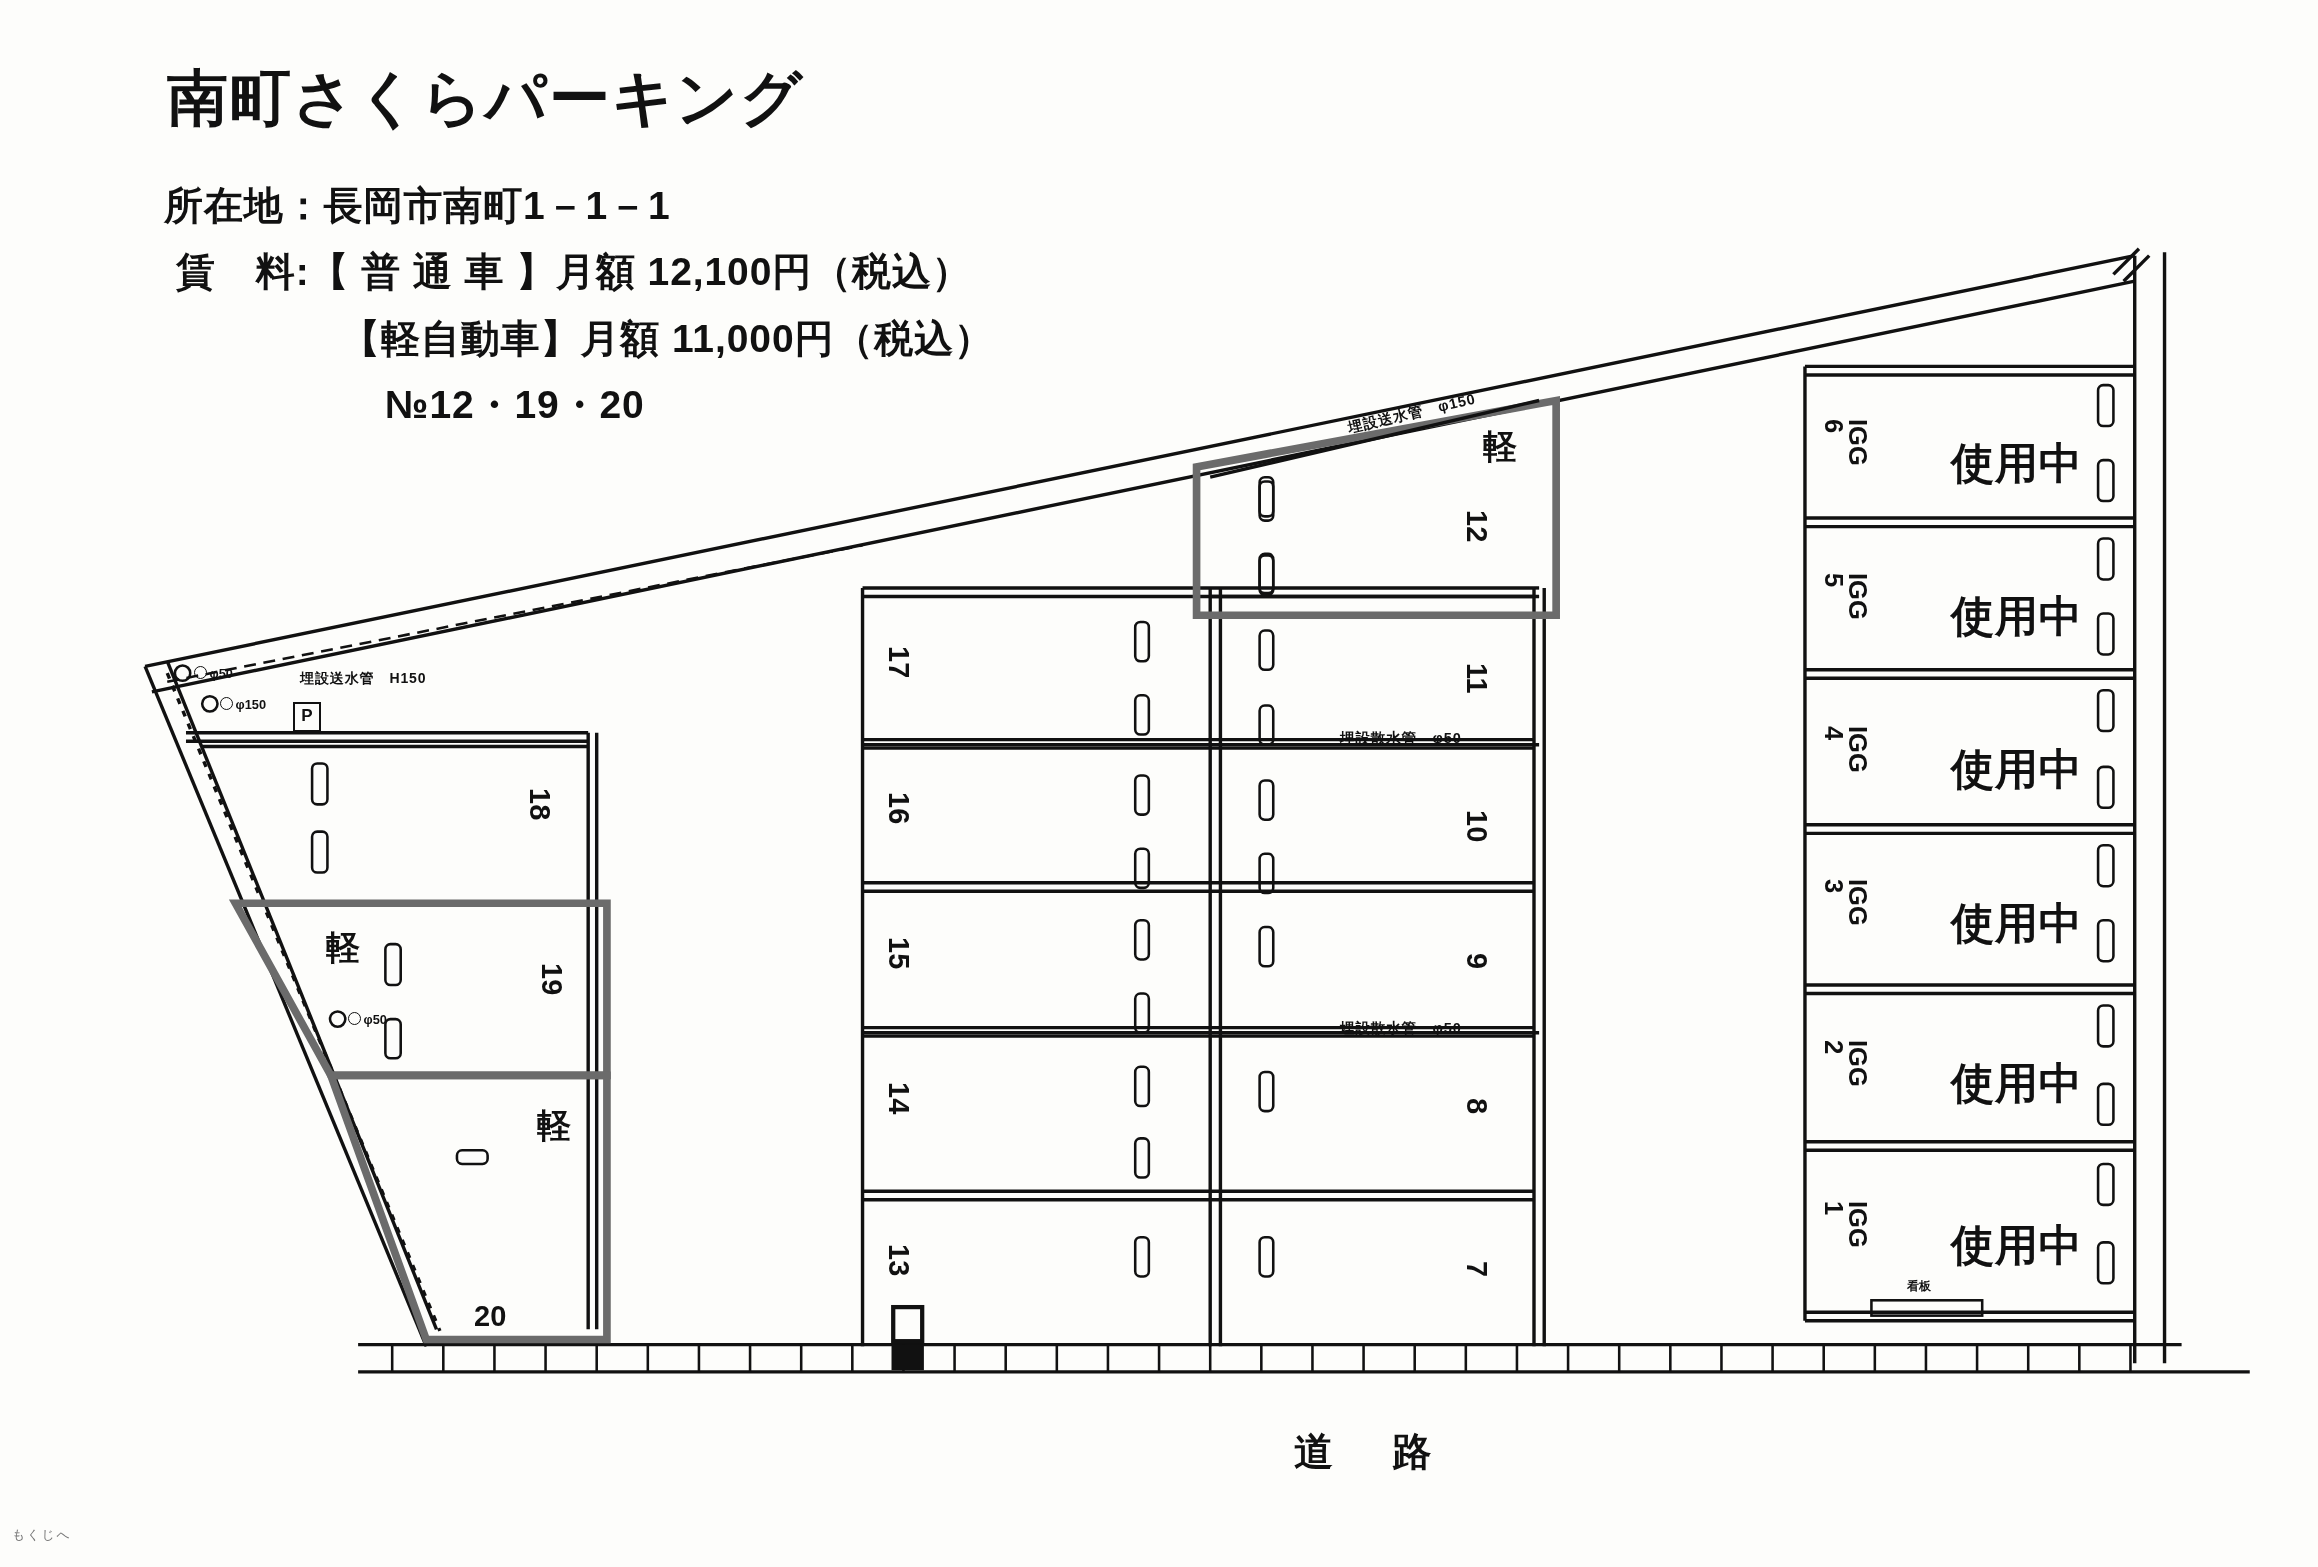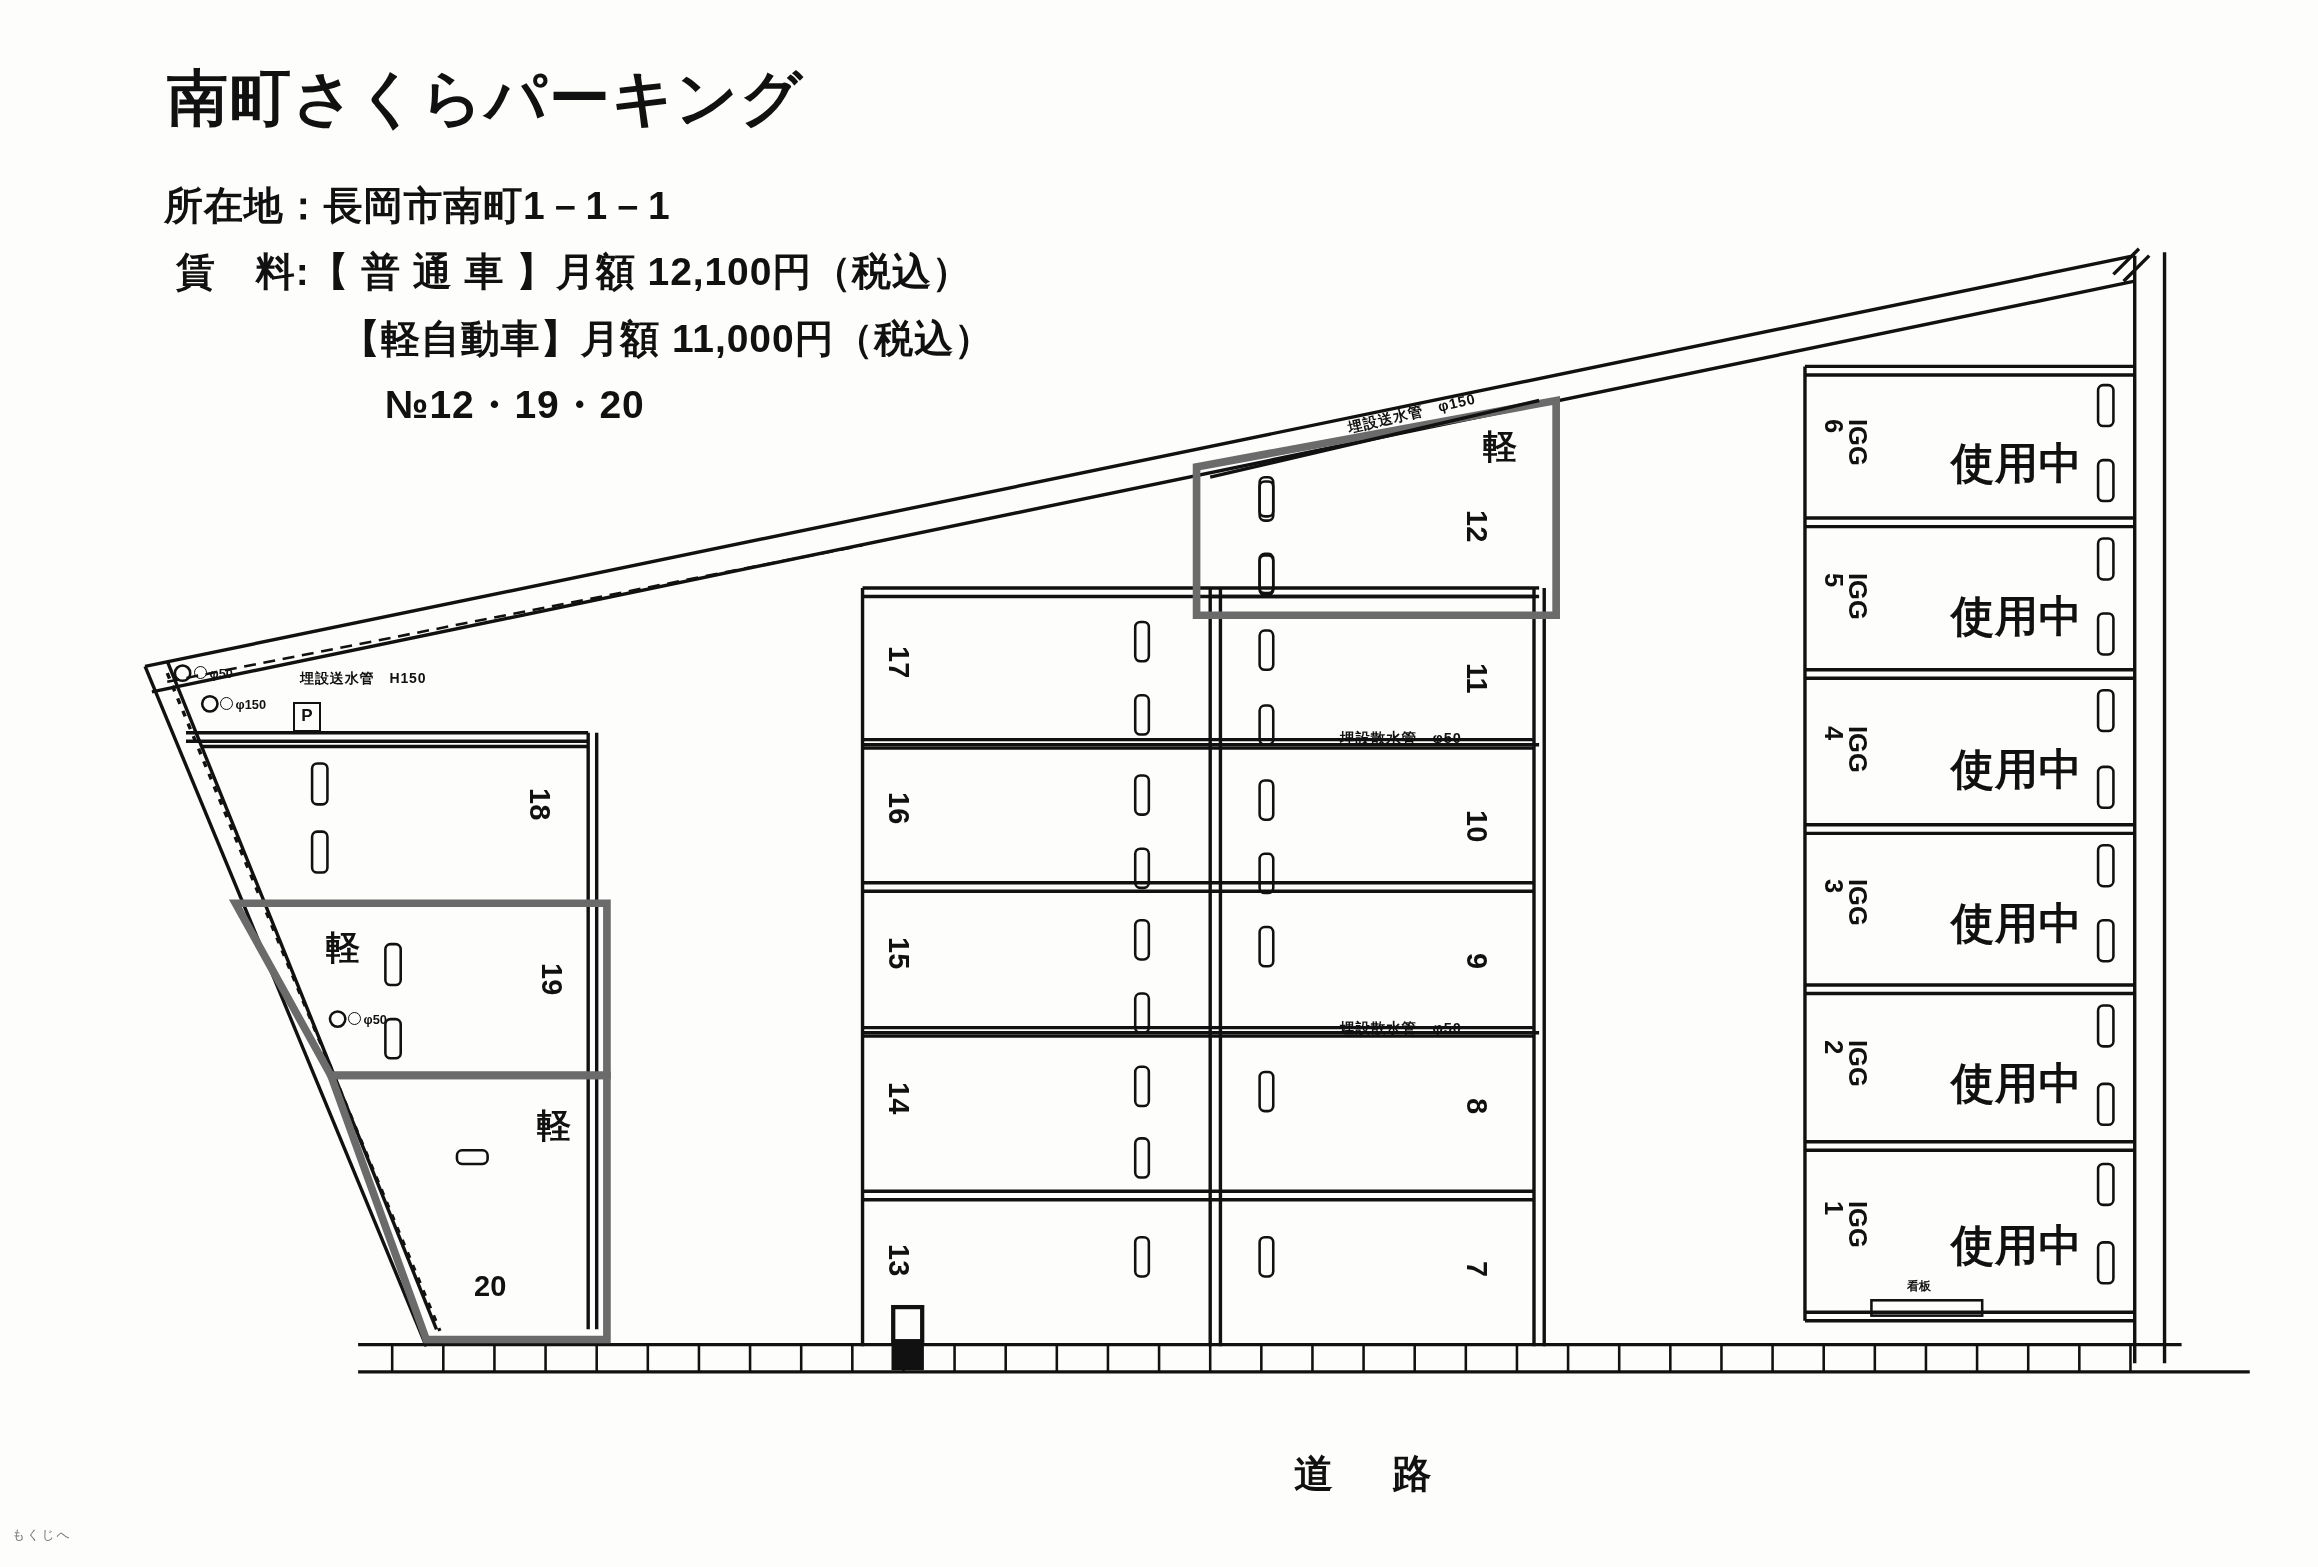--- a/index.html
+++ b/index.html
@@ -42,21 +42,20 @@
   .info-3 { left: 341px; top: 312px; }
   .info-4 { left: 385px; top: 378px; }
 
   .road-label {
     position: absolute;
     left: 1294px;
     top: 1425px;
     font-size: 39px;
     font-weight: 700;
     letter-spacing: 10.2px;
-    margin-top: 22px;
   }
   .corner-mark {
     position: absolute;
     left: 12px;
     top: 1527px;
     font-size: 12.8px;
     color: #777;
     letter-spacing: 1.7px;
   }
 
@@ -345,21 +344,21 @@
   <div class="lot-num" style="left:1493px; top:1261px;">7</div>
 
   <div class="lot-num" style="left:915px; top:646px;">17</div>
   <div class="lot-num" style="left:915px; top:792px;">16</div>
   <div class="lot-num" style="left:915px; top:937px;">15</div>
   <div class="lot-num" style="left:915px; top:1082px;">14</div>
   <div class="lot-num" style="left:915px; top:1244px;">13</div>
 
   <div class="lot-num" style="left:556px; top:788px;">18</div>
   <div class="lot-num" style="left:568px; top:963px;">19</div>
-  <div class="lot-num" style="left:474px; top:1270px; transform:rotate(0deg);">20</div>
+  <div class="lot-num" style="left:474px; top:1300px; transform:rotate(0deg);">20</div>
 
   <div class="garage-label" style="left:1871px; top:419px;">
     <span>IGG</span>
   </div>
   <div class="garage-label" style="left:1847px; top:419px;">6</div>
   <div class="status-label" style="left:1951px; top:435px;">使用中</div>
 
   <div class="garage-label" style="left:1871px; top:573px;">
     <span>IGG</span>
   </div>

